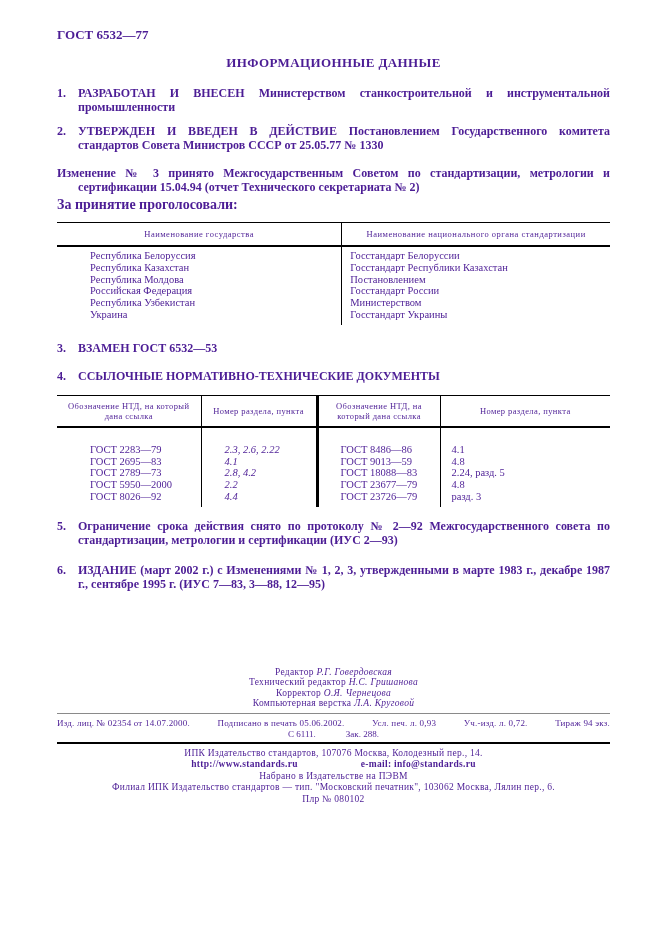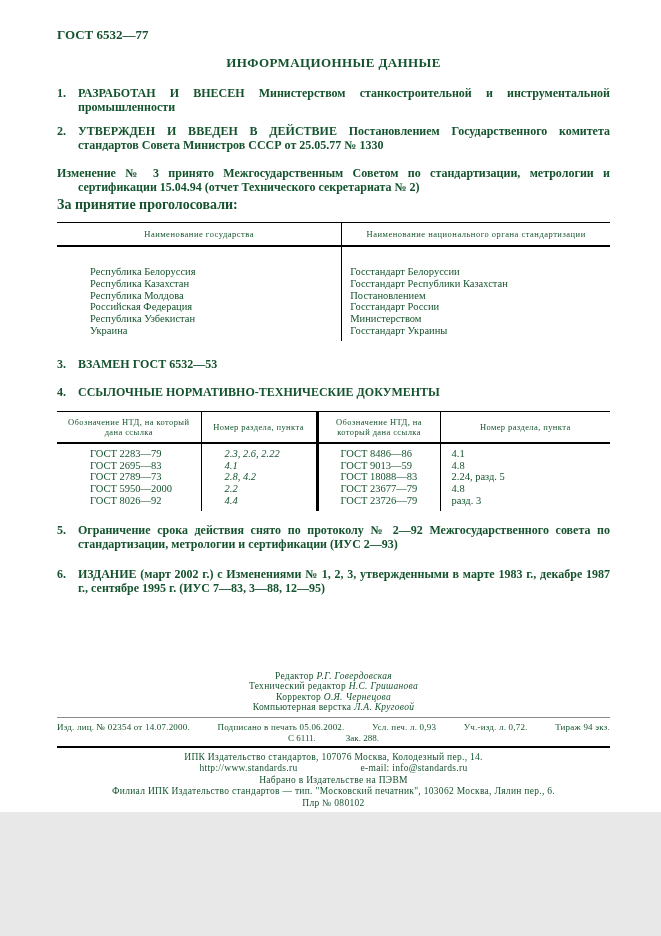--- a/index.html
+++ b/index.html
@@ -1,22 +1,22 @@
 <!DOCTYPE html>
 <html><head>
 <meta charset="utf-8">
 <style>
   * { margin:0; padding:0; box-sizing:border-box; }
   html,body { background:#e8e8e8; }
   .page {
     position:relative;
-    width:661px; height:812px;
+    width:661px; height:936px;
     margin:0 auto;
     background:#ffffff;
-    color:#14532d;
+    color:#4c1d95;
     font-family:"Liberation Serif","DejaVu Serif",serif;
     padding:28px 51px 0 57px;
     overflow:hidden;
   }
   .gost-code { font-weight:bold; font-size:13px; line-height:14px; }
   .doc-title { text-align:center; font-weight:bold; font-size:13px; line-height:14px; margin-top:14px; letter-spacing:0.4px; }
 
   .item { display:flex; font-weight:bold; font-size:12px; line-height:14px; }
   .item .num { flex:0 0 21px; }
   .item .body { flex:1; text-align:justify; }
@@ -37,50 +37,50 @@
 
   .vote-table { margin-top:10px; border-top:1px solid #000; }
   .vote-table th {
     border-bottom:2.5px solid #000; font-size:8.5px; line-height:10px;
     letter-spacing:0.5px; padding:6px 4px; text-align:center; vertical-align:middle;
   }
   .vote-table th:first-child { border-right:1px solid #000; width:51.5%; }
   .vote-table td { font-size:10.5px; line-height:11.8px; vertical-align:top; }
   .vote-table td:first-child { border-right:1px solid #000; padding-left:33px; }
   .vote-table td:last-child { padding-left:8px; }
-  .vote-table tbody tr:first-child td { padding-top:19px; }
+  .vote-table tbody tr:first-child td { padding-top:3px; }
   .vote-table tbody tr:last-child td { padding-bottom:4px; }
 
   .ref-table { margin-top:12px; border-top:1px solid #000; }
   .ref-table th {
     border-bottom:2.5px solid #000; font-size:8.5px; line-height:10px;
     letter-spacing:0.4px; padding:5px 10px; text-align:center; vertical-align:middle;
   }
   .ref-table col.c1 { width:144px; }
   .ref-table col.c2 { width:116px; }
   .ref-table col.c3 { width:123px; }
   .ref-table .b-thin { border-right:1px solid #000; }
   .ref-table .b-thick { border-right:3px solid #000; }
   .ref-table td { font-size:10.5px; line-height:11.8px; vertical-align:top; }
   .ref-table td.p1 { padding-left:33px; }
   .ref-table td.p2 { padding-left:23px;font-style:italic; }
   .ref-table td.p3 { padding-left:22px; }
   .ref-table td.p4 { padding-left:11px; }
-  .ref-table tbody tr:first-child td { padding-top:4px; }
+  .ref-table tbody tr:first-child td { padding-top:16px; }
   .ref-table tbody tr:last-child td { padding-bottom:4px; }
 
   .colophon { margin-top:76px; }
   .editors { text-align:center; font-size:9.5px; line-height:10.5px; letter-spacing:0.3px; }
   .editors .name { font-style:italic; }
   .rule-thin { border-top:1px solid #8a8a8a; margin-top:4px; }
   .imprint1 { display:flex; justify-content:space-between; font-size:9px; line-height:10px; margin-top:4px; letter-spacing:0.2px; }
   .imprint2 { display:flex; justify-content:center; gap:30px; font-size:9px; line-height:10px; margin-top:1px; }
   .rule-thick { border-top:2px solid #000; margin-top:3px; }
   .pub { text-align:center; font-size:9.5px; line-height:11.5px; letter-spacing:0.3px; margin-top:4px; }
-  .pub-web { display:flex; justify-content:center; gap:63px; }
+  .pub-web { display:flex; justify-content:center; gap:63px;font-weight:bold; }
 </style>
 </head>
 <body>
 
 <div class="page">
 
   <div class="gost-code">ГОСТ 6532—77</div>
   <div class="doc-title">ИНФОРМАЦИОННЫЕ ДАННЫЕ</div>
 
   <div class="item mt16">

